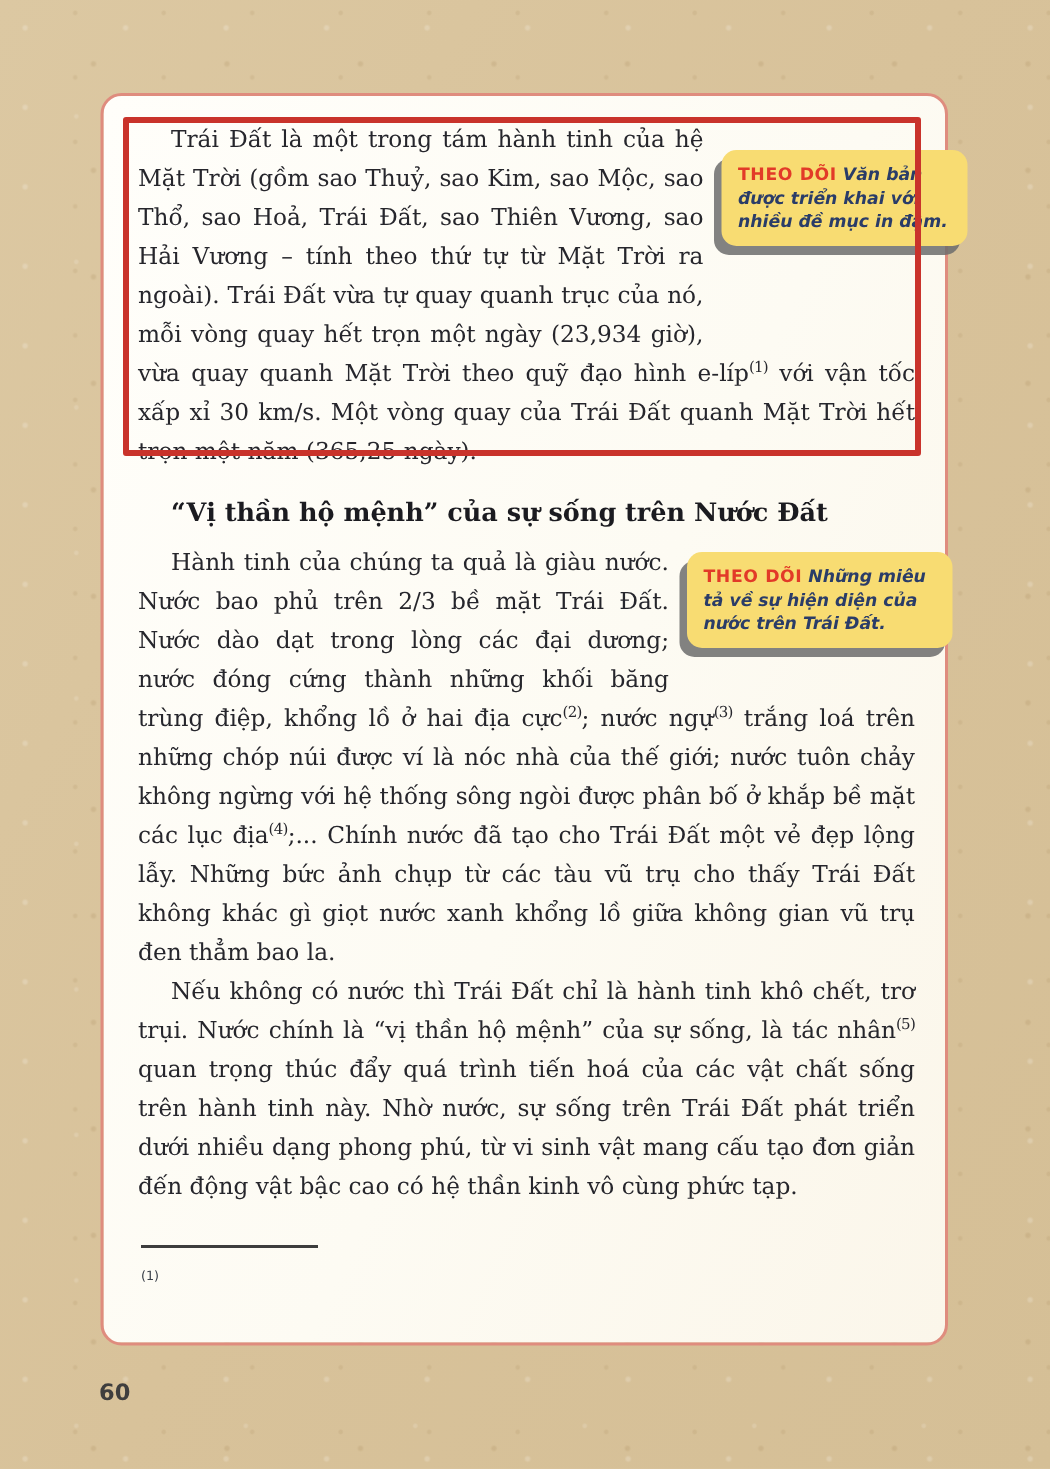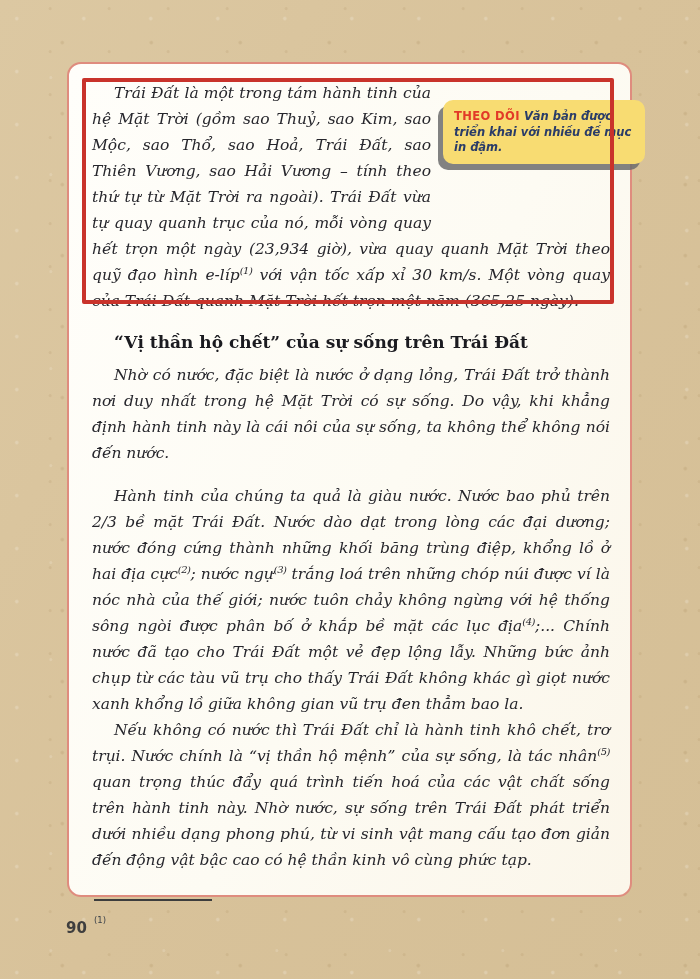--- a/index.html
+++ b/index.html
@@ -34,39 +34,39 @@
   }
 
   h1.sec-heading, h2.sec-heading {
     font-size:17px; line-height:22px; font-weight:bold; color:#1b1b20;
     margin:10px 0 9px 22px;
   }
   h2.sec-heading { margin-top:17px; }
 
   p.body-par {
     font-size:15.5px; line-height:26px; color:#26262c;
-    text-align:justify; text-indent:22px;font-style:italic;
+    text-align:justify; text-indent:22px;
   }
   p.body-par + p.body-par { margin-top:17px; }
 
   sup.fnref { font-size:10px; line-height:0; vertical-align:6px; letter-spacing:-0.5px; }
 
   
   .callout {
     float:right;
     background:#f8dc72;
     border-radius:10px;
     padding:9px 11px 8px 11px;
     box-shadow:-5px 6px 0 rgba(108,108,108,.85);
     font-family:"DejaVu Sans","Liberation Sans",sans-serif;
     font-style:italic; font-weight:bold;
     font-size:11.5px; line-height:15.5px; color:#2a3c68;
     position:relative; z-index:10;
   }
-  .callout-1 { width:202px; margin:20px -35px 68px 12px; min-height:56px; }
+  .callout-1 { width:164px; margin:20px -35px 68px 12px; min-height:56px; }
   .callout-2 { width:177px; margin:6px -25px 32px 12px; min-height:64px; }
   .callout-label { color:#e23a28; font-style:normal; font-weight:bold; letter-spacing:.4px; padding-right:4px; }
 
   
   .fn-divider { width:118px; border-top:2px solid #3d3d3d; margin:26px 0 9px 2px; }
   .footnotes { font-family:"DejaVu Sans","Liberation Sans",sans-serif; font-size:11.5px; line-height:18px; color:#3a4049; }
   .fn-row { display:flex; }
   .fn-marker { flex:0 0 42px; font-size:8.5px; padding-top:1px; padding-left:2px; }
   .fn-body i { font-style:italic; }
 
@@ -80,35 +80,35 @@
 </head>
 <body>
 
 <div class="page">
 
   <div class="clearfix">
     <div class="callout callout-1"><span class="callout-label">THEO DÕI</span><span>Văn bản được triển khai với nhiều đề mục in đậm.</span></div>
     <p class="body-par"><span>Trái Đất là một trong tám hành tinh của hệ Mặt Trời (gồm sao Thuỷ, sao Kim, sao Mộc, sao Thổ, sao Hoả, Trái Đất, sao Thiên Vương, sao Hải Vương – tính theo thứ tự từ Mặt Trời ra ngoài). Trái Đất vừa tự quay quanh trục của nó, mỗi vòng quay hết trọn một ngày (23,934 giờ), vừa quay quanh Mặt Trời theo quỹ đạo hình e-líp</span><sup class="fnref">(1)</sup><span> với vận tốc xấp xỉ 30 km/s. Một vòng quay của Trái Đất quanh Mặt Trời hết trọn một năm (365,25 ngày).</span></p>
   </div>
 
-  <h2 class="sec-heading">“Vị thần hộ chết” của sự sống trên Trái Đất</h2>
+  <h2 class="sec-heading">“Vị thần hộ mệnh” của sự sống trên Nước Đất</h2>
 
   <div class="clearfix">
-    <p class="body-par">Nhờ có nước, đặc biệt là nước ở dạng lỏng, Trái Đất trở thành nơi duy nhất trong hệ Mặt Trời có sự sống. Do vậy, khi khẳng định hành tinh này là cái nôi của sự sống, ta không thể không nói đến nước.</p>
+    <div class="callout callout-2"><span class="callout-label">THEO DÕI</span><span>Những miêu tả về sự hiện diện của nước trên Trái Đất.</span></div>
     <p class="body-par"><span>Hành tinh của chúng ta quả là giàu nước. Nước bao phủ trên 2/3 bề mặt Trái Đất. Nước dào dạt trong lòng các đại dương; nước đóng cứng thành những khối băng trùng điệp, khổng lồ ở hai địa cực</span><sup class="fnref">(2)</sup><span>; nước ngự</span><sup class="fnref">(3)</sup><span> trắng loá trên những chóp núi được ví là nóc nhà của thế giới; nước tuôn chảy không ngừng với hệ thống sông ngòi được phân bố ở khắp bề mặt các lục địa</span><sup class="fnref">(4)</sup><span>;... Chính nước đã tạo cho Trái Đất một vẻ đẹp lộng lẫy. Những bức ảnh chụp từ các tàu vũ trụ cho thấy Trái Đất không khác gì giọt nước xanh khổng lồ giữa không gian vũ trụ đen thẳm bao la.</span></p>
   </div>
 
   <p class="body-par"><span>Nếu không có nước thì Trái Đất chỉ là hành tinh khô chết, trơ trụi. Nước chính là “vị thần hộ mệnh” của sự sống, là tác nhân</span><sup class="fnref">(5)</sup><span> quan trọng thúc đẩy quá trình tiến hoá của các vật chất sống trên hành tinh này. Nhờ nước, sự sống trên Trái Đất phát triển dưới nhiều dạng phong phú, từ vi sinh vật mang cấu tạo đơn giản đến động vật bậc cao có hệ thần kinh vô cùng phức tạp.</span></p>
 
   <div class="fn-divider"></div>
 
   <div class="footnotes">
     <div class="fn-row">
         <span class="fn-marker">(1)</span>
       </div>
 
   </div>
 
 </div>
 
 <div class="highlight-rect"></div>
 
-<div class="page-number">90</div>
+<div class="page-number">60</div>
 
 </body></html>

